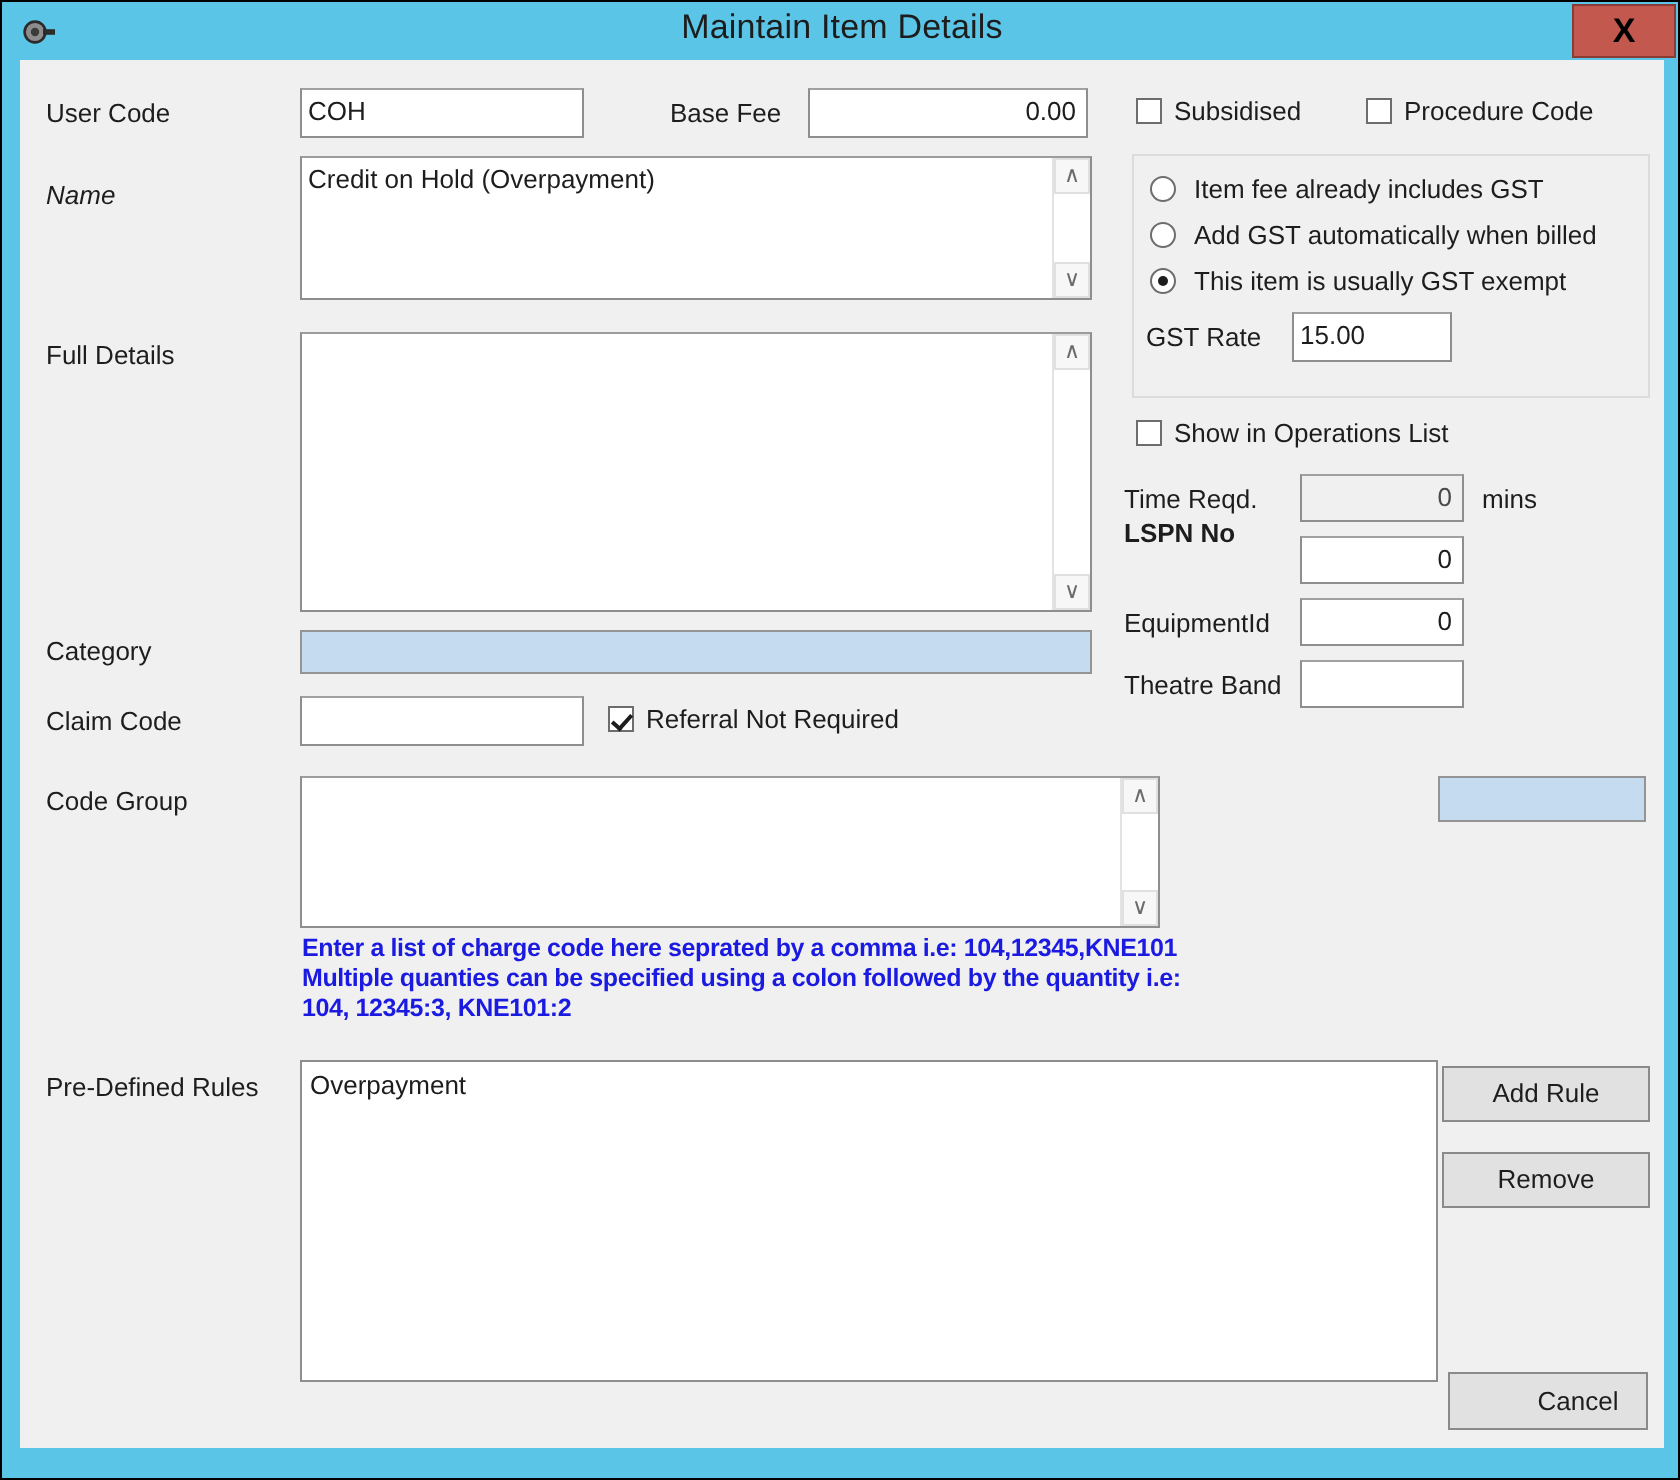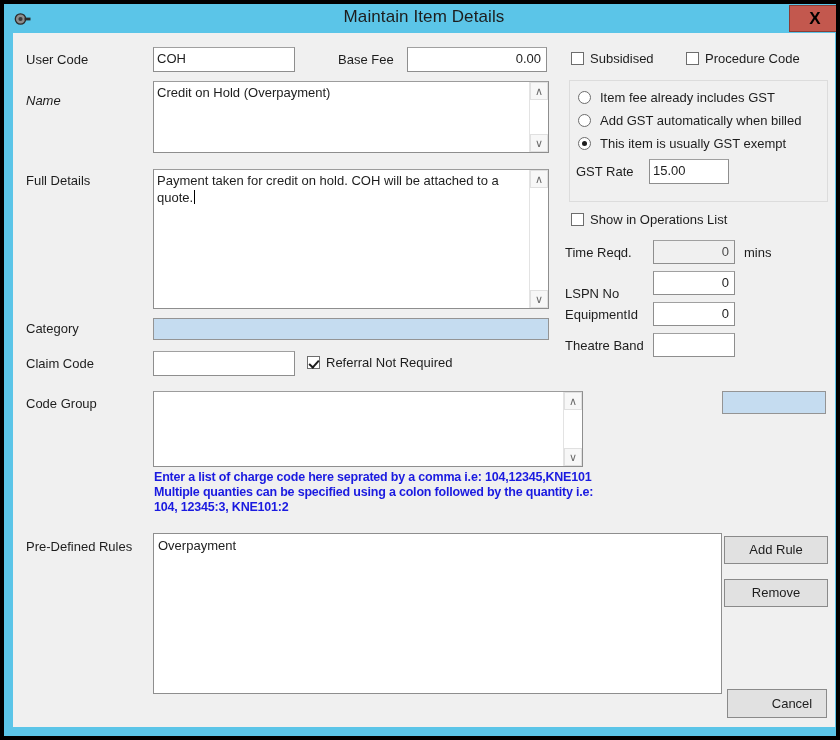--- a/index.html
+++ b/index.html
@@ -12,21 +12,21 @@
     font-family: "Liberation Sans", sans-serif;
     -webkit-font-smoothing: none;
   }
 
   .window {
     position: relative;
     width: 840px;
     height: 740px;
     box-sizing: border-box;
     background: #5bc5e8;
-    border: 4px solid #000000;
+    border: 1px solid #000000;
     overflow: hidden;
   }
 
   
   .titlebar {
     position: absolute;
     left: 0; top: 0;
     width: 840px;
     height: 29px;
     background: #5bc5e8;
@@ -299,21 +299,20 @@
     <div class="mbox" style="left:140px; top:48px; width:396px; height:72px;">
       <div class="mtext">Credit on Hold (Overpayment)</div>
       <div class="vscroll">
         <div class="arw up">∧</div>
         <div class="arw dn">∨</div>
       </div>
     </div>
 
     <div class="lbl" style="left:13px; top:140px;">Full Details</div>
     <div class="mbox" style="left:140px; top:136px; width:396px; height:140px;">
-      <div class="mtext"><span>Payment taken for credit on hold. COH will be attached to a quote.</span><span class="caret"></span></div>
       <div class="vscroll">
         <div class="arw up">∧</div>
         <div class="arw dn">∨</div>
       </div>
     </div>
 
     <div class="lbl" style="left:13px; top:288px;">Category</div>
     <div class="combo-hl" style="left:140px; top:285px; width:396px; height:22px;"></div>
 
     <div class="lbl" style="left:13px; top:323px;">Claim Code</div>
@@ -366,21 +365,21 @@
 
     <div class="cb" style="left:558px; top:179px;">
       <span class="bx"></span>
       <span class="tx">Show in Operations List</span>
     </div>
 
     <div class="lbl" style="left:552px; top:212px;">Time Reqd.</div>
     <div class="tbox right disabled" style="left:640px; top:207px; width:82px; height:24px;">0</div>
     <div class="lbl" style="left:731px; top:212px;">mins</div>
 
-    <div class="lbl" style="left:552px; top:253px;">LSPN No</div>
+    <div class="lbl" style="left:552px; top:229px;font-weight:bold;">LSPN No</div>
     <div class="tbox right" style="left:640px; top:238px; width:82px; height:24px;">0</div>
 
     <div class="lbl" style="left:552px; top:274px;">EquipmentId</div>
     <div class="tbox right" style="left:640px; top:269px; width:82px; height:24px;">0</div>
 
     <div class="lbl" style="left:552px; top:305px;">Theatre Band</div>
     <div class="tbox right" style="left:640px; top:300px; width:82px; height:24px;"></div>
 
   </div>
 </div>

